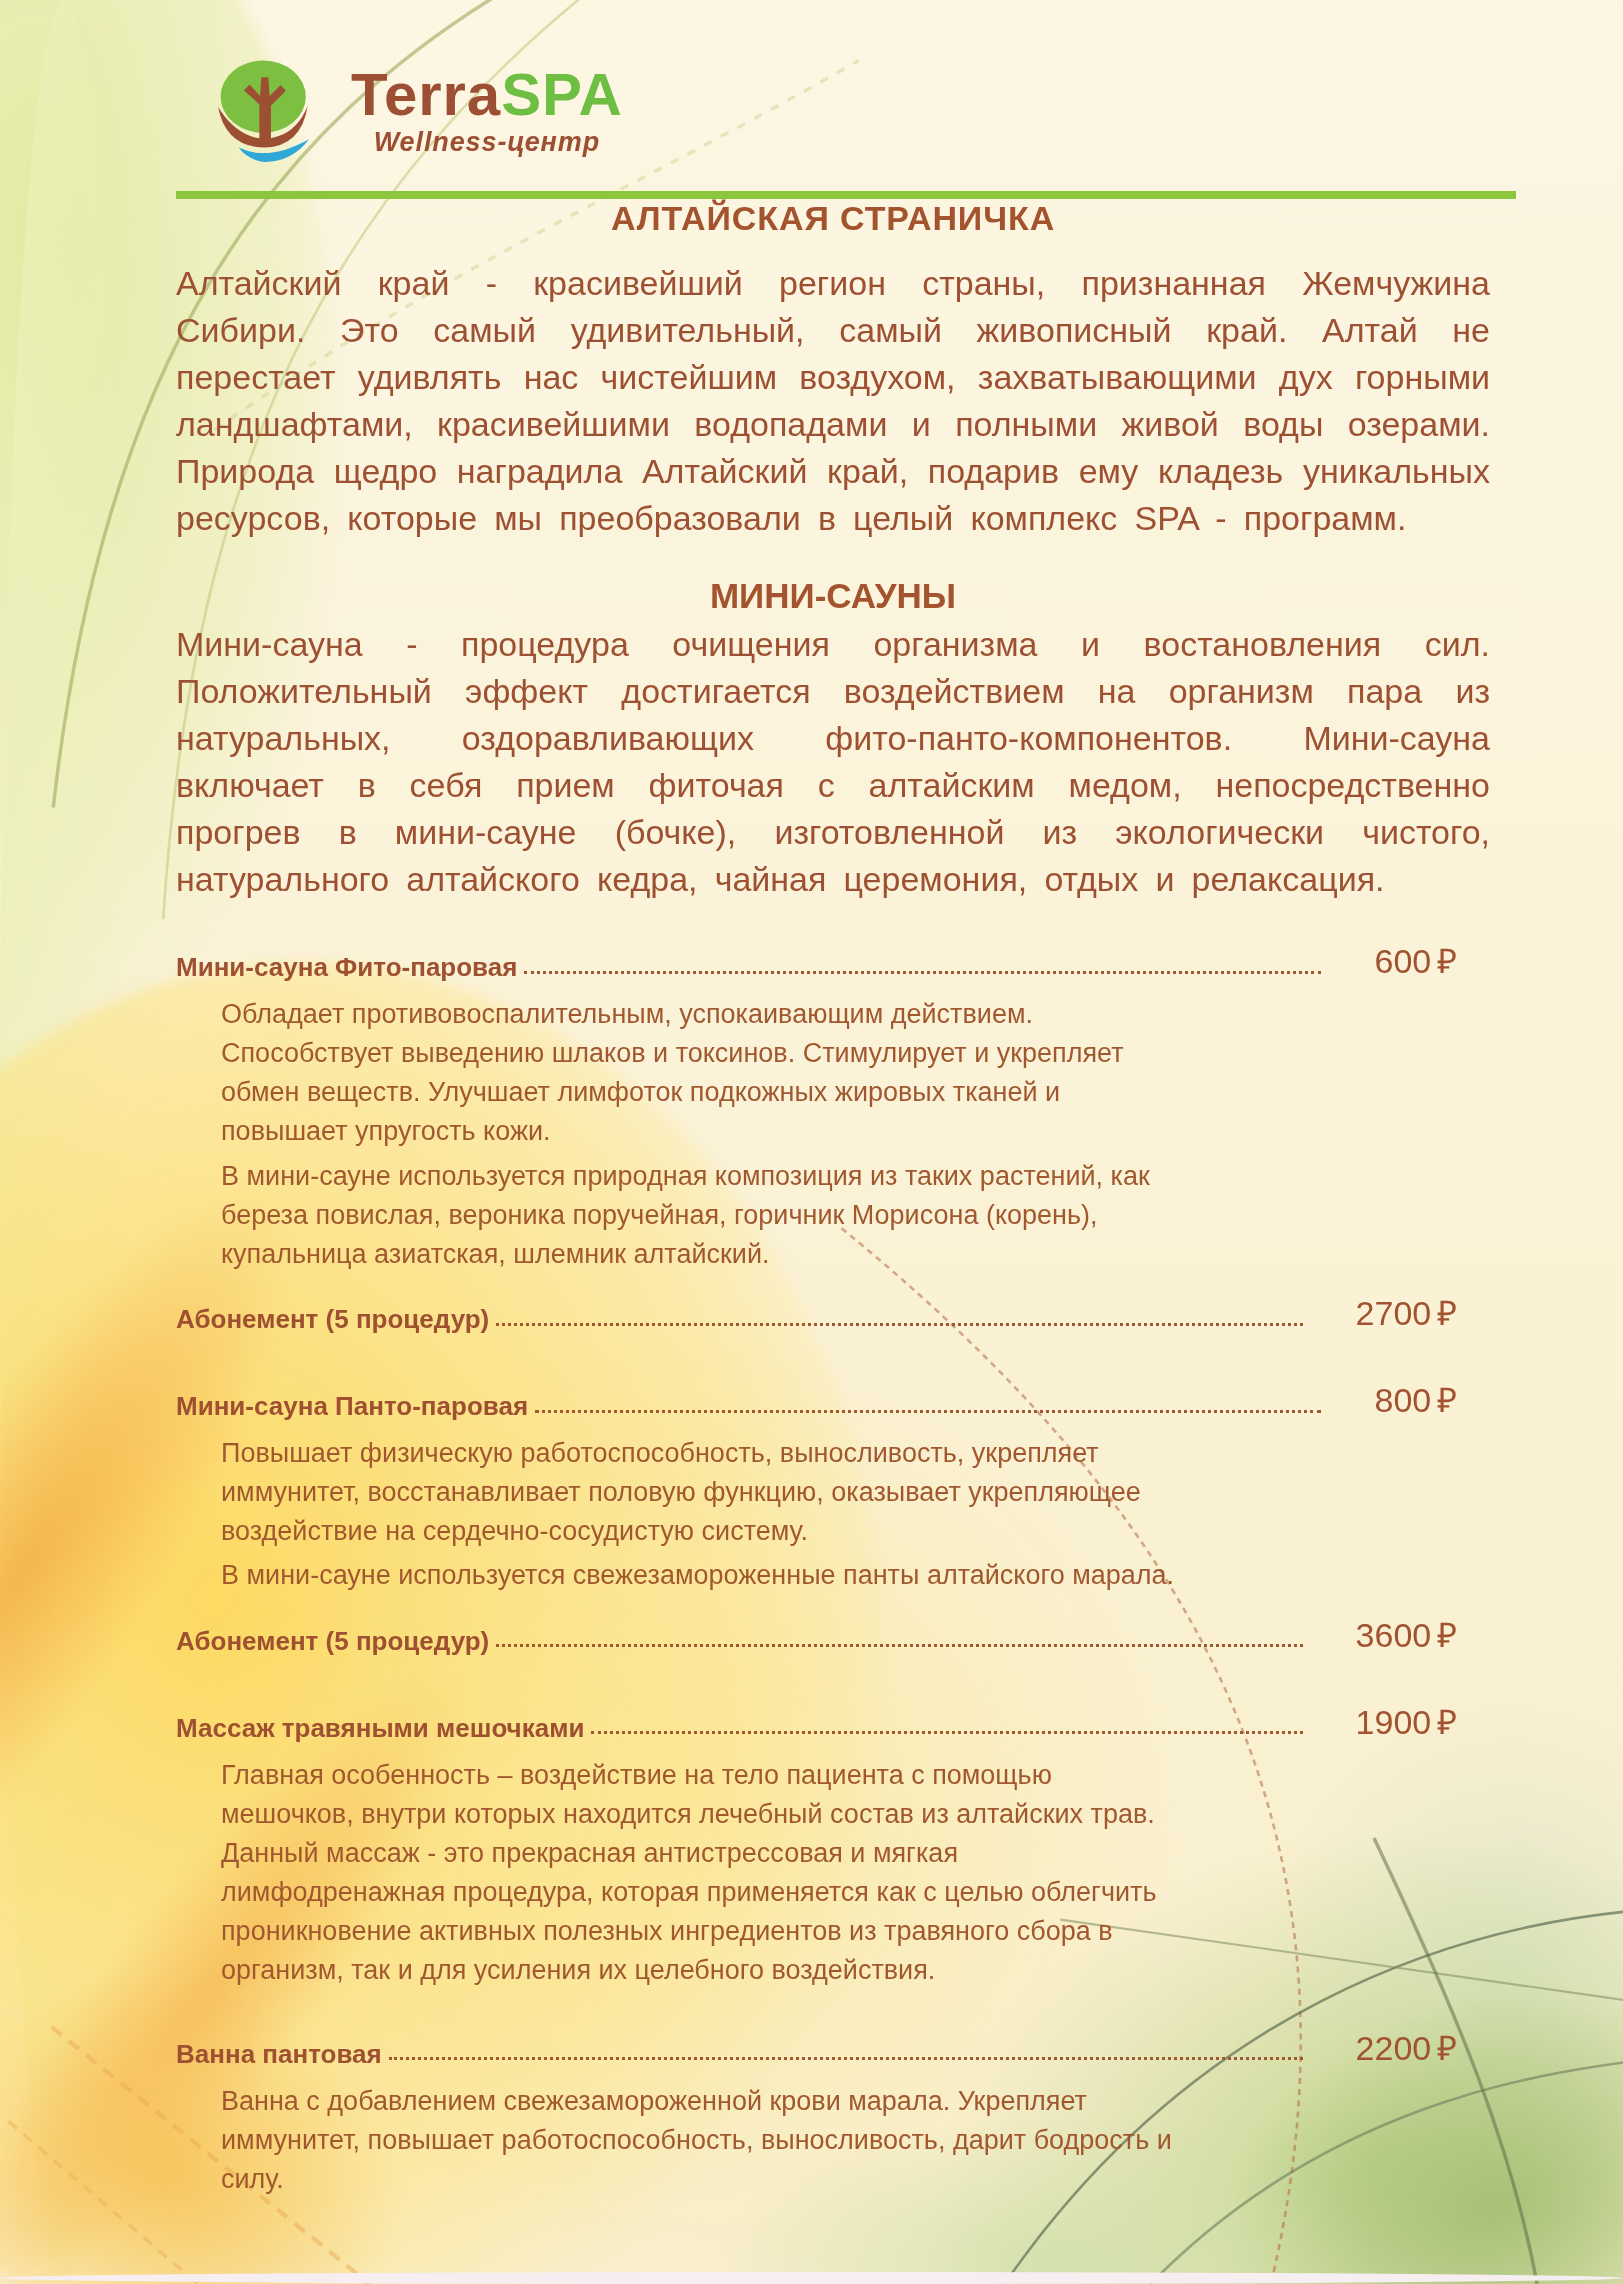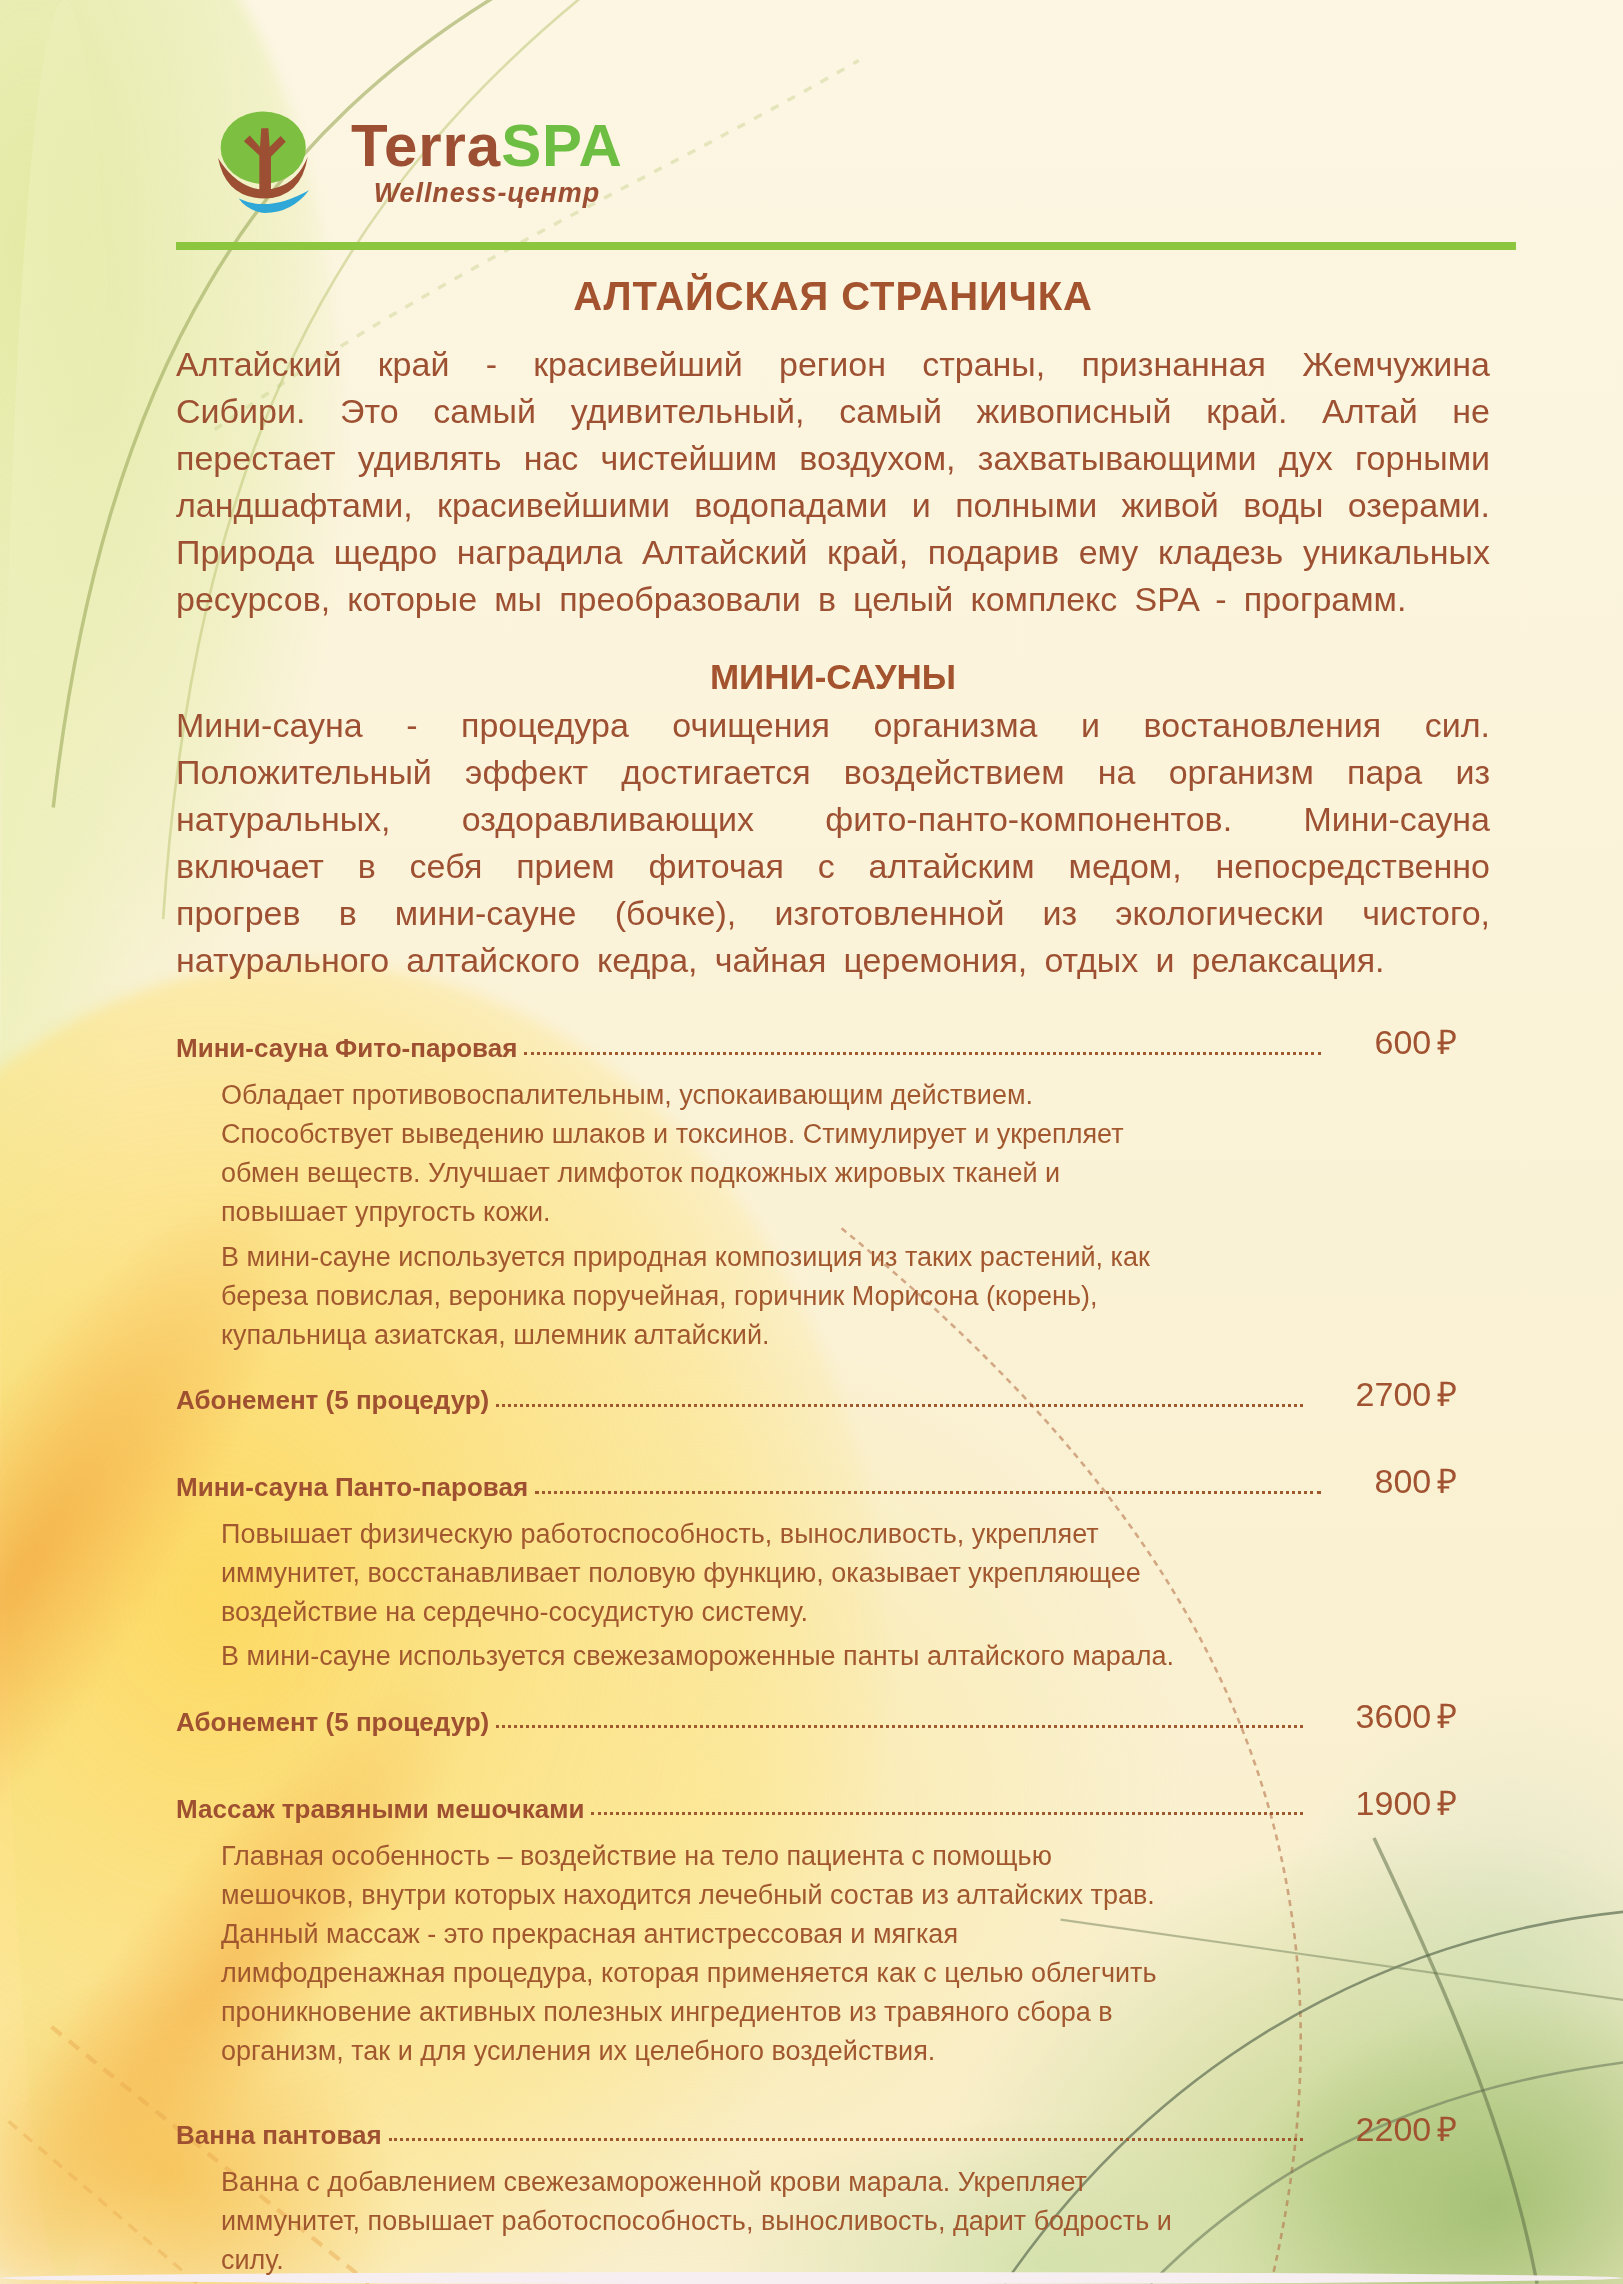--- a/index.html
+++ b/index.html
@@ -35,30 +35,30 @@
   .green-br2{left:1220px;top:2001px;width:550px;height:412px;transform:rotate(-18deg);
     background:radial-gradient(ellipse,rgba(158,188,110,.85),rgba(158,188,110,0) 72%);filter:blur(5.2px);}
   .green-br3{left:722px;top:2122px;width:653px;height:283px;
     background:radial-gradient(ellipse,rgba(206,223,168,.8),rgba(206,223,168,0) 72%);filter:blur(5.2px);}
   .sage-right{left:1271px;top:1701px;width:481px;height:533px;
     background:radial-gradient(ellipse,rgba(215,227,198,.7),rgba(215,227,198,0) 72%);filter:blur(6.9px);}
   .bottom-strip{left:0;bottom:0;width:1623px;height:12px;background:#f6eef1;}
   svg.deco{position:absolute;left:0;top:0;pointer-events:none;}
   
   .content{position:absolute;left:176px;top:0;width:1314px;}
-  .logo-block{padding-top:97px;margin-left:24px;display:flex;align-items:flex-start;}
+  .logo-block{padding-top:46px;margin-left:24px;display:flex;align-items:flex-start;}
   .logo-mark{width:129px;height:131px;flex:0 0 auto;}
   .brand-wrap{margin-left:22px;margin-top:19px;}
   .brand{font-size:60px;font-weight:bold;letter-spacing:0.9px;line-height:60px;white-space:nowrap;}
   .brand-terra{color:#9c4f33;}
   .brand-spa{color:#6fbe44;}
   .tagline{font-size:27px;font-weight:bold;font-style:italic;color:#9c4f33;
     text-align:center;margin-top:1.7px;letter-spacing:0.9px;}
   .divider{margin-top:13.7px;width:1340px;height:8.6px;background:#8cc63f;}
-  .page-title{margin-top:24px;text-align:center;font-size:40px;font-weight:bold;color:#a4532f;letter-spacing:0.9px;}
+  .page-title{text-align:center;font-size:34px;font-weight:bold;color:#a4532f;letter-spacing:0.9px;}
   .lead{margin-top:22px;font-size:34px;line-height:47px;color:#9d5132;
     text-align:justify;word-spacing:7.7px;}
   .section-heading{margin-top:10.3px;text-align:center;font-size:35px;font-weight:bold;color:#a4532f;}
   .lead.second{margin-top:5.2px;}
   
   .menu{margin-top:19px;padding-right:33px;}
   .menu-row{display:flex;align-items:flex-end;}
   .item-name{font-size:26px;font-weight:bold;color:#9e5030;white-space:nowrap;}
   .leader{flex:1;height:0;border-bottom:3.4px dotted #a0582f;margin:0 53px 9.4px 6.9px;min-width:52px;}
   .price{font-size:34px;font-weight:normal;color:#a15331;white-space:nowrap;}

